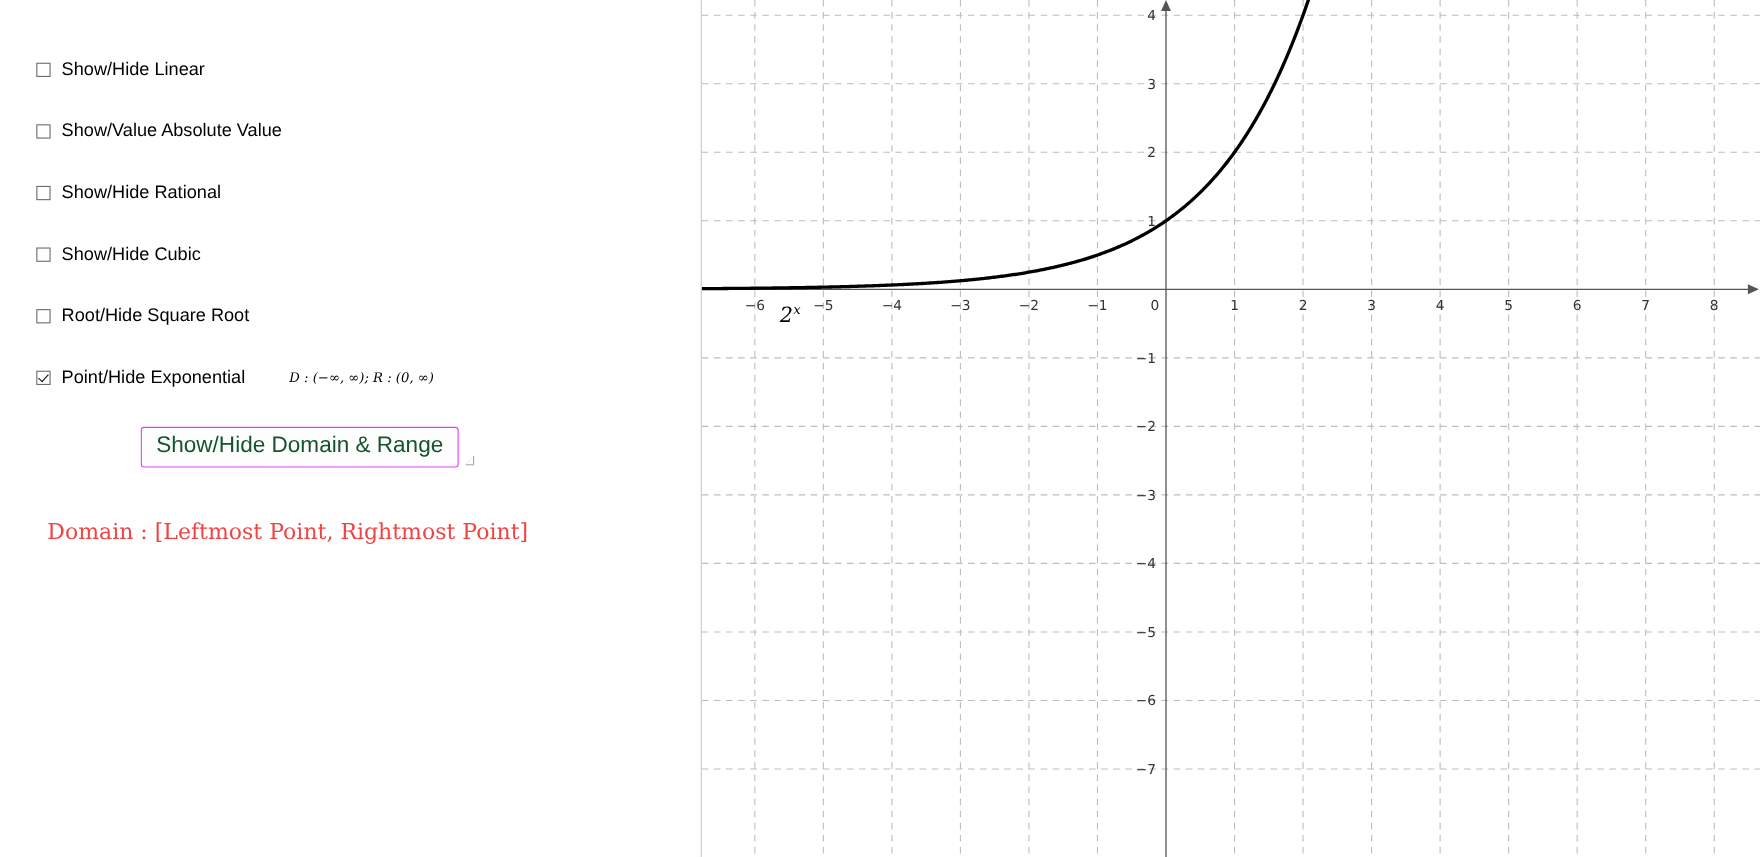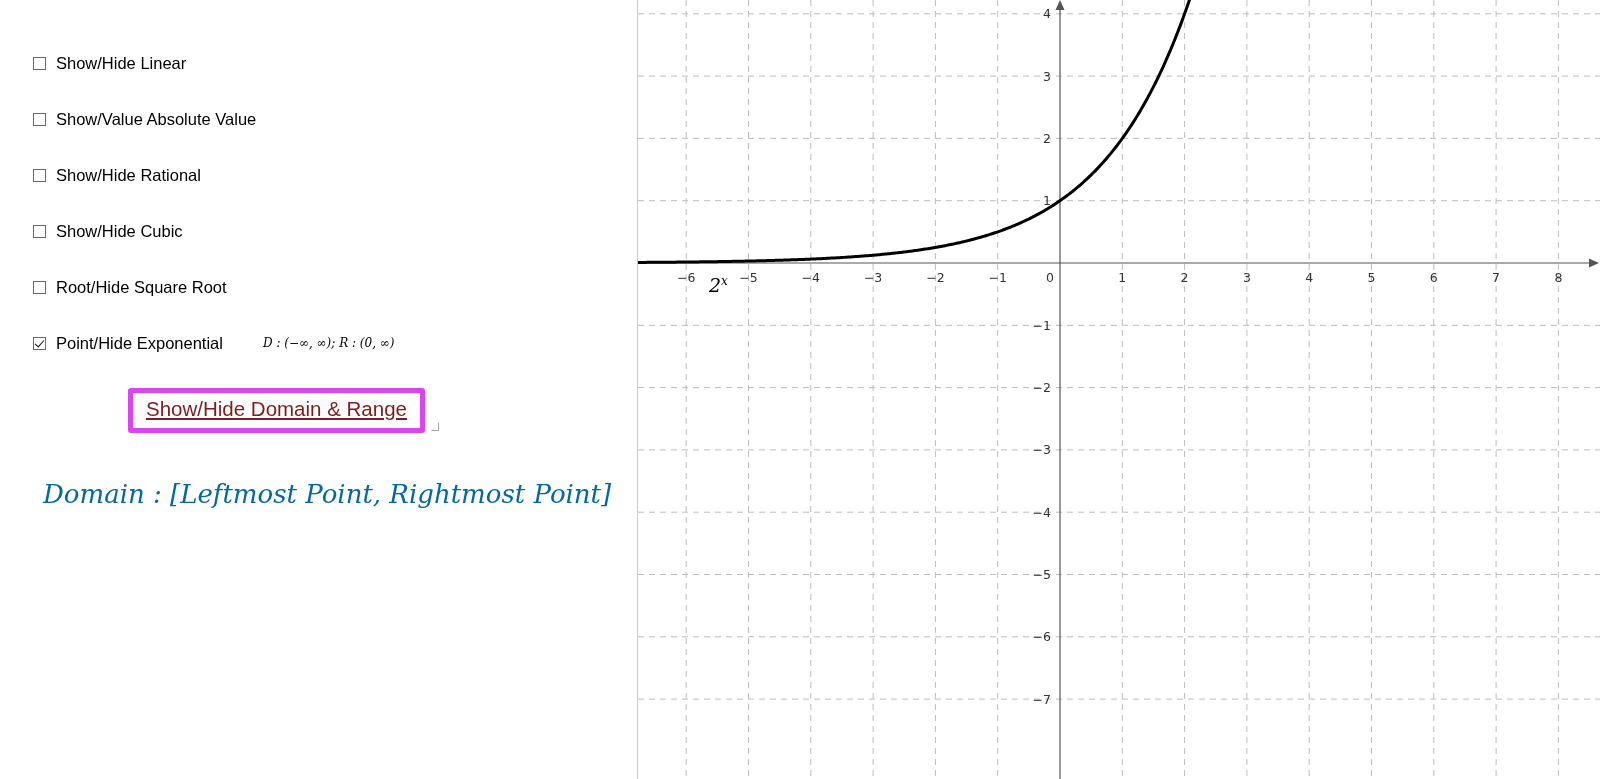--- a/index.html
+++ b/index.html
@@ -74,31 +74,30 @@
     white-space: nowrap;
   }
 
   .btn-wrap {
     display: flex;
     align-items: flex-end;
     margin-top: 24px;
     margin-left: 95px;
   }
   .big-button {
-    border: 5px solid #d946ef;
+    border: 1px solid #d946ef;
     border-radius: 3px;
     background: #fdfdfd;
     padding: 5px 13px 7px 13px;
     font-size: 20.5px;
-    color: #7f1d1d;
+    color: #14532d;
     font-family: "Liberation Sans", sans-serif;
     line-height: 1.1;
     box-shadow: 0 0 0 0 rgba(0,0,0,0);
     cursor: pointer;
-    text-decoration: underline;
   }
   .resize-grip {
     width: 10px;
     height: 12px;
     margin-left: 6px;
     margin-bottom: 2px;
     position: relative;
     opacity: .75;
   }
   .resize-grip::before {
@@ -113,23 +112,22 @@
     content: "";
     position: absolute;
     left: 1px; bottom: 1px;
     width: 0; height: 0;
     border-left: 6px solid transparent;
     border-bottom: 7px solid #ffffff;
   }
 
   .math-line {
     font-family: "DejaVu Serif", serif;
-    font-style: italic;
-    font-size: 26px;
-    color: #0369a1;
+    font-size: 20px;
+    color: #ef4444;
     margin-left: 10px;
     white-space: nowrap;
   }
   #domain-line { margin-top: 46px; }
   #range-line  { margin-top: 30px; }
 
   
   #graph {
     position: relative;
     width: 963px;

